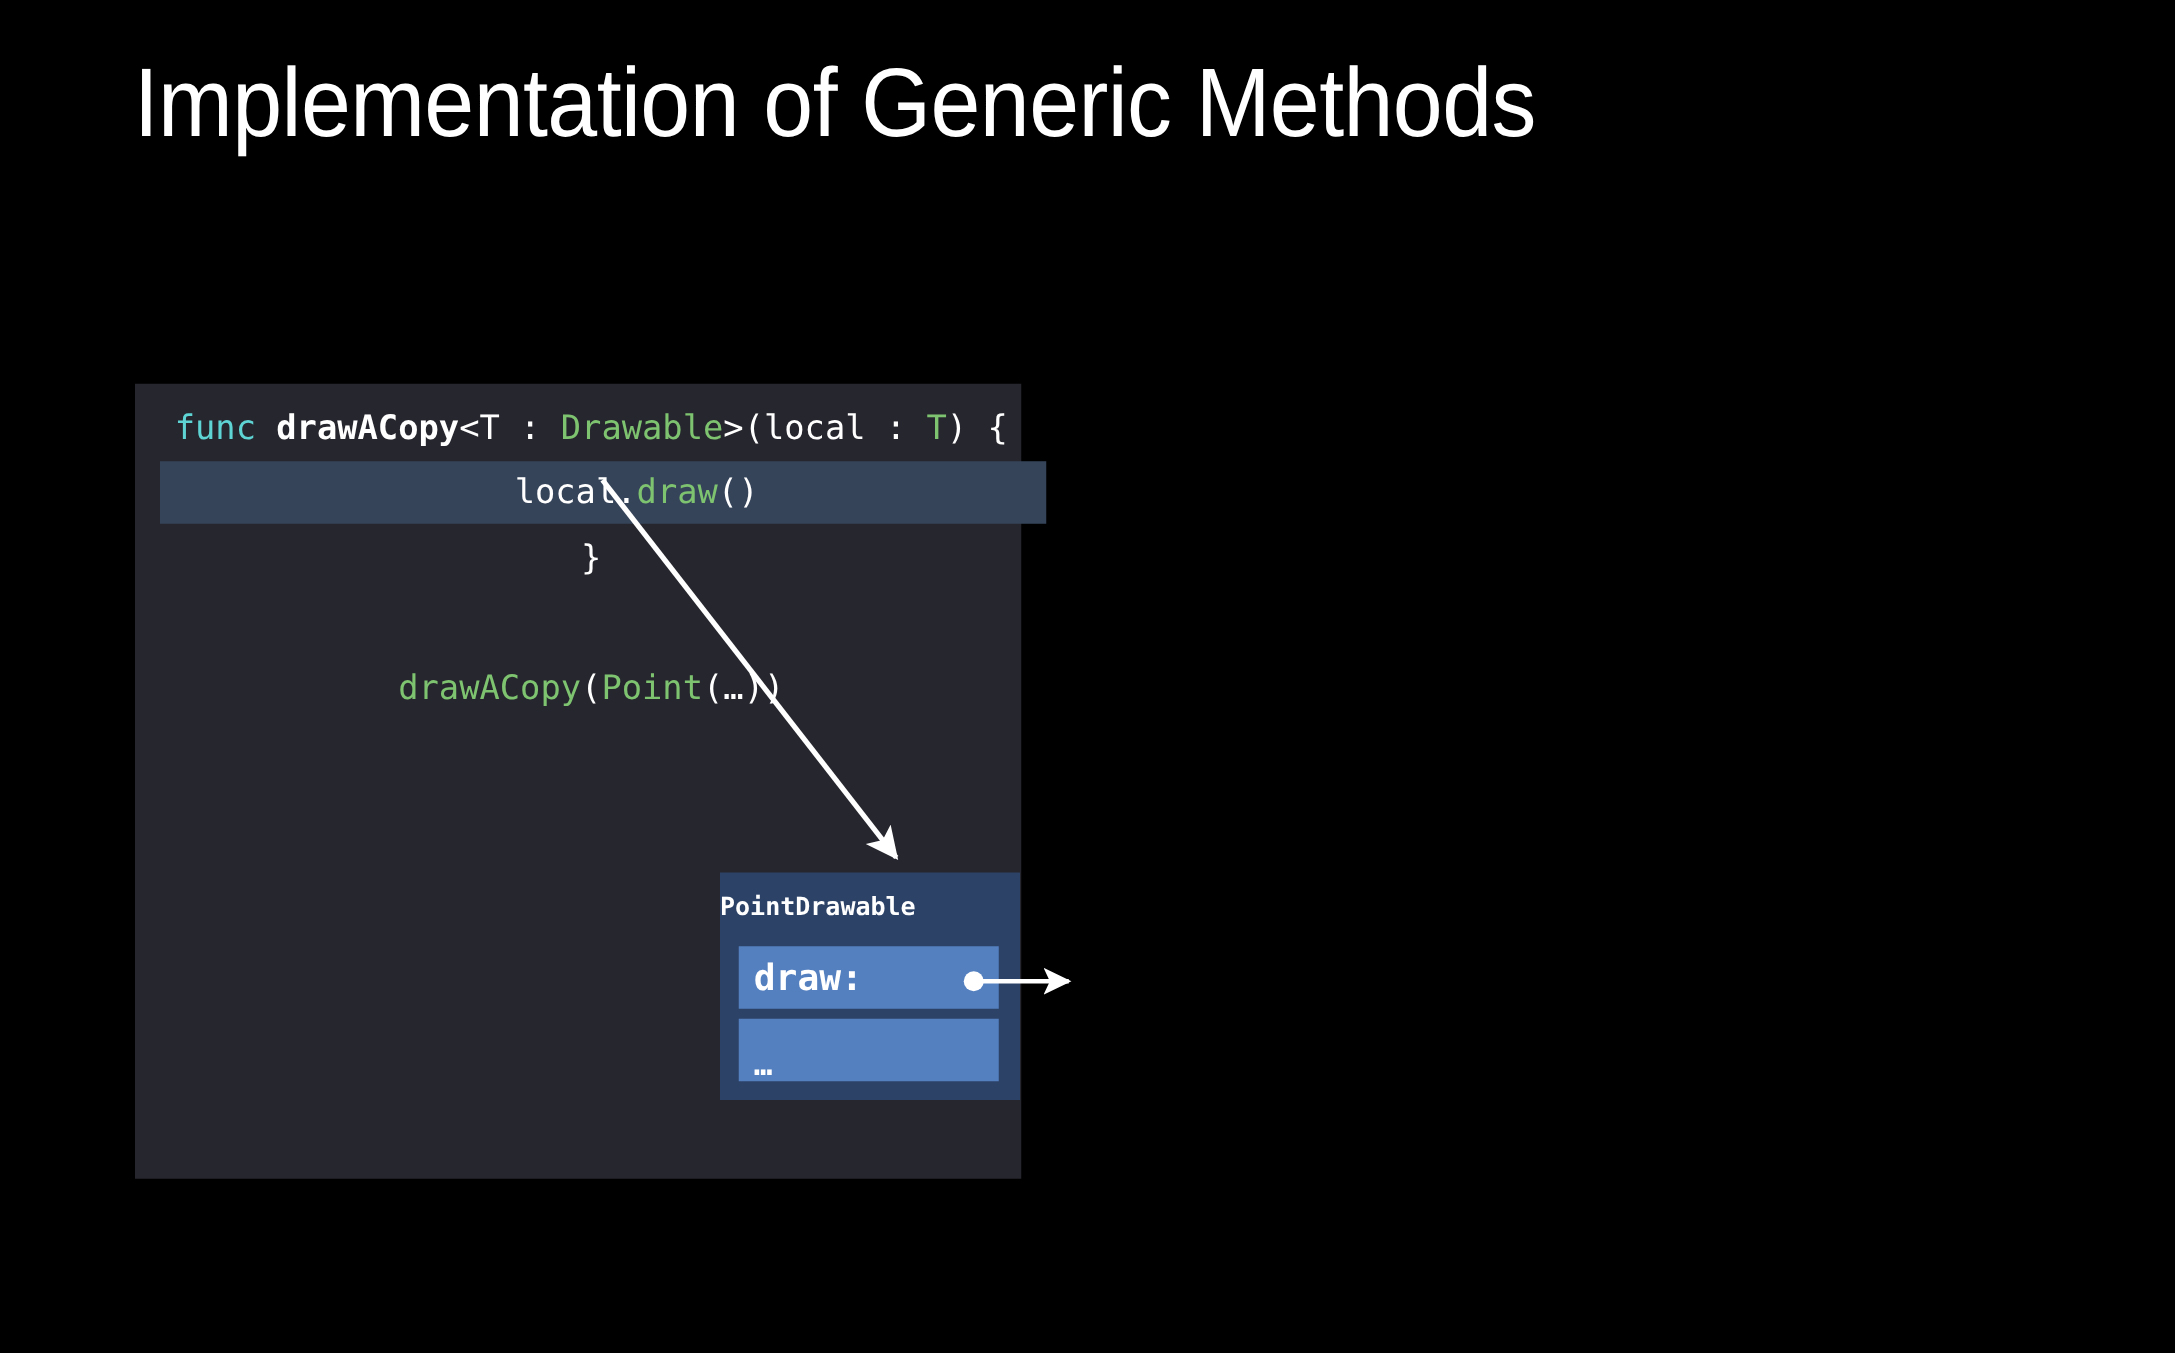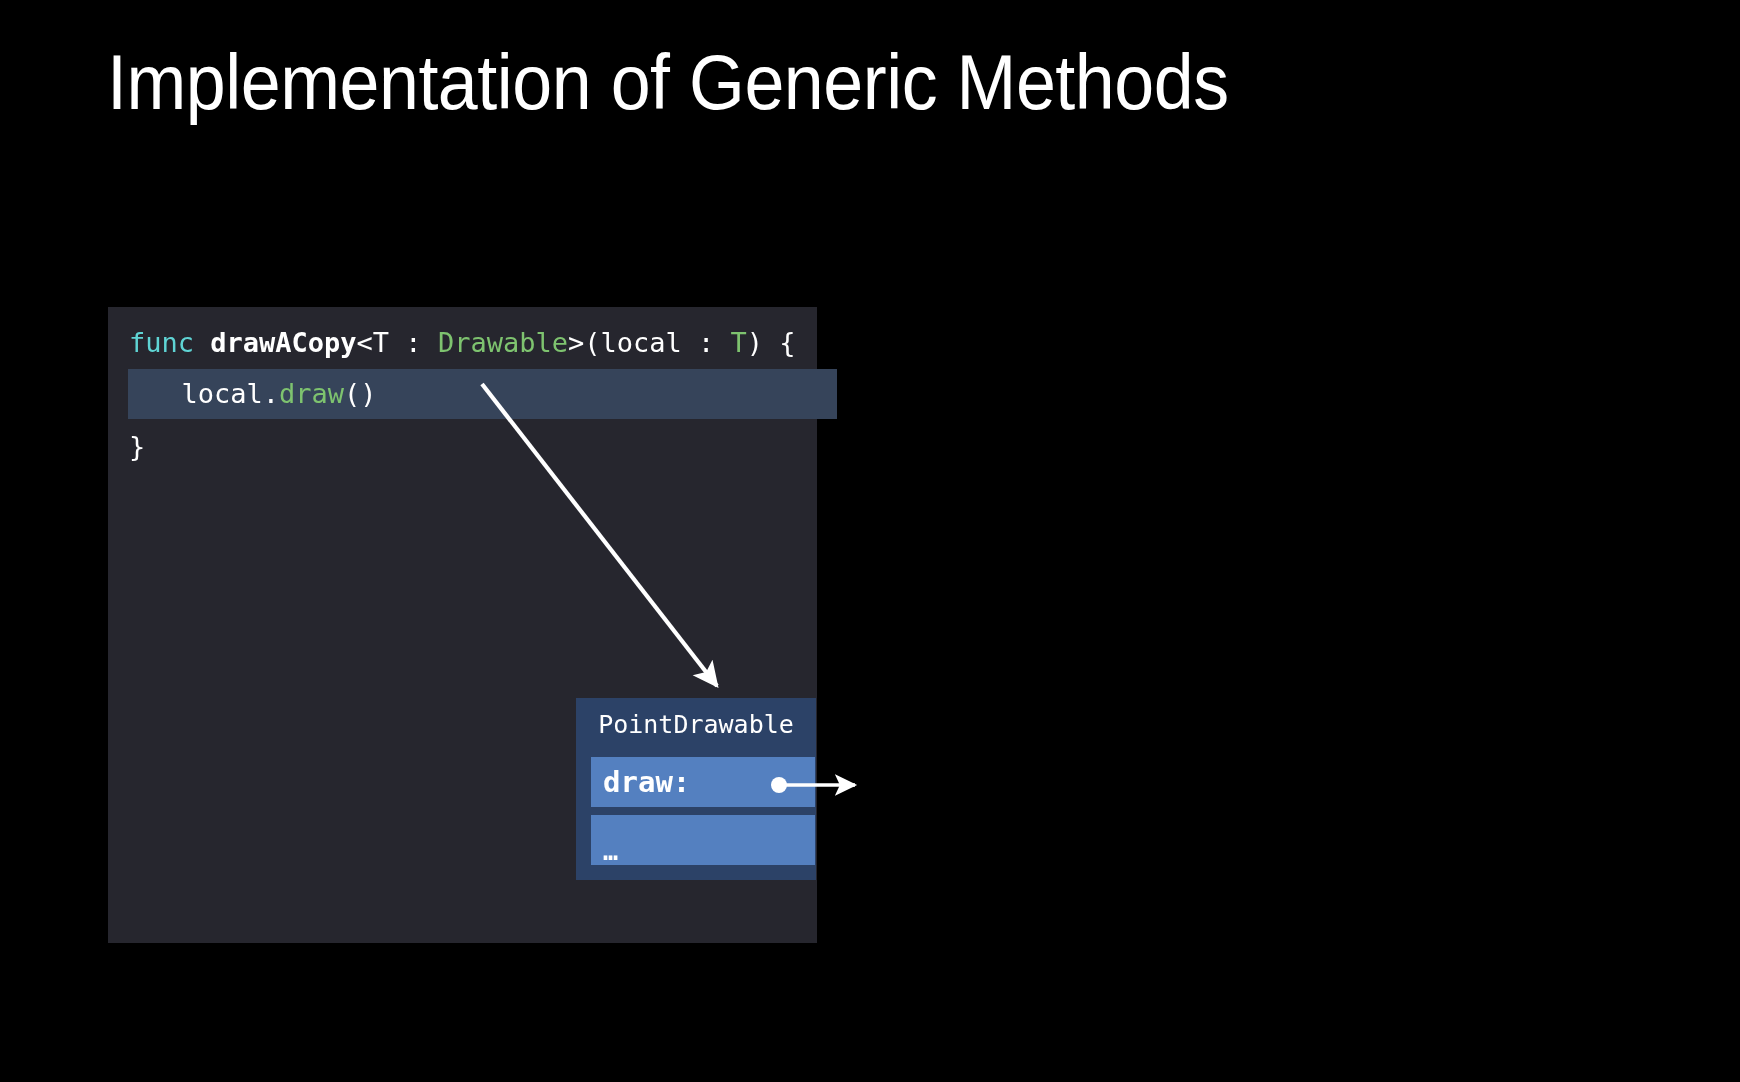--- a/index.html
+++ b/index.html
@@ -56,20 +56,21 @@
     line-height: 52px;
     font-family: "DejaVu Sans Mono", monospace;
     font-size: 27px;
     white-space: pre;
     color: #e8e8ec;
     letter-spacing: 0px;
   }
   .code-line .txt {
     display: block;
     padding-left: 21px;
+    text-align: center;
   }
   #line-1 { top: 10px; }
   #line-2 {
     top: 62px;
     background: #36445a;
     height: 50px;
     line-height: 50px;
     margin-left: 20px;
   }
   #line-3 { top: 114px; }
@@ -89,33 +90,32 @@
     left: 576px;
     top: 698px;
     width: 240px;
     height: 182px;
     background: #2c4267;
   }
   #wt-header {
     position: absolute;
     left: 0; top: 8px;
     width: 240px;
-    text-align: center;
     font-family: "DejaVu Sans Mono", monospace;
-    font-size: 25px;
+    font-size: 20px;
     line-height: 38px;
     color: #ffffff;
     white-space: nowrap;
+    font-weight: bold;
   }
   .wt-row {
     position: absolute;
     left: 15px;
     width: 208px;
     background: #5480c0;
-    padding-left: 16px;
   }
   #wt-row-draw {
     top: 59px;
     height: 50px;
   }
   #wt-row-ellipsis {
     top: 117px;
     height: 50px;
   }
   .wt-row-label {
@@ -170,20 +170,21 @@
   <div id="title">Implementation of Generic Methods</div>
 
   <div id="code-panel">
 
     <div class="code-line" id="line-1"><span class="txt"><span class="kw-func">func </span><span class="fn-name">drawACopy</span><span class="punct">&lt;T : </span><span class="type-name">Drawable</span><span class="punct">&gt;(local : </span><span class="type-name">T</span><span class="punct">) {</span></span></div>
 
     <div class="code-line" id="line-2"><span class="txt"><span class="ident">  local.</span><span class="method">draw</span><span class="punct">()</span></span></div>
 
     <div class="code-line" id="line-3"><span class="txt"><span class="punct">}</span></span></div>
 
+    <div class="code-line" id="line-5"><span class="txt"><span class="call-name">drawACopy</span><span class="punct">(</span><span class="type-name">Point</span><span class="punct">(…))</span></span></div>
 
   </div>
 
   <div id="witness-table">
     <div id="wt-header">PointDrawable</div>
 
     <div class="wt-row" id="wt-row-draw">
       <span class="wt-row-label">draw:</span>
     </div>
 

